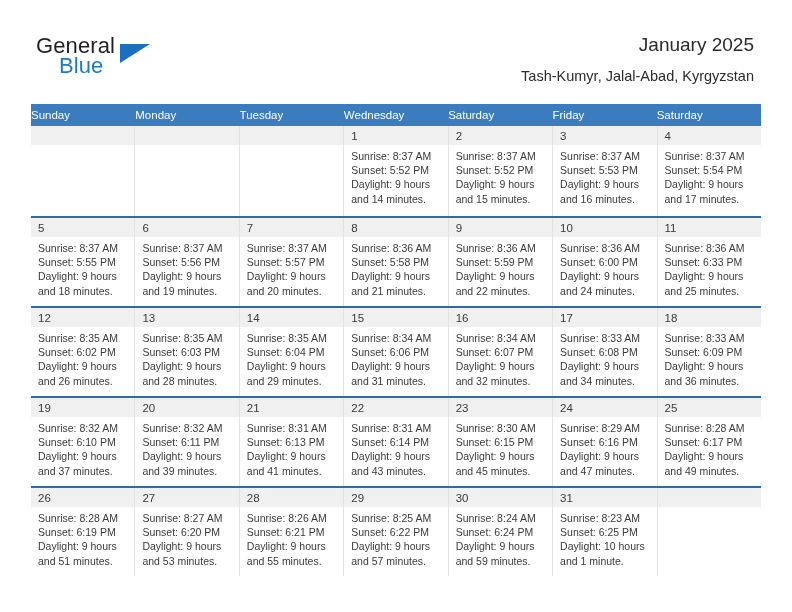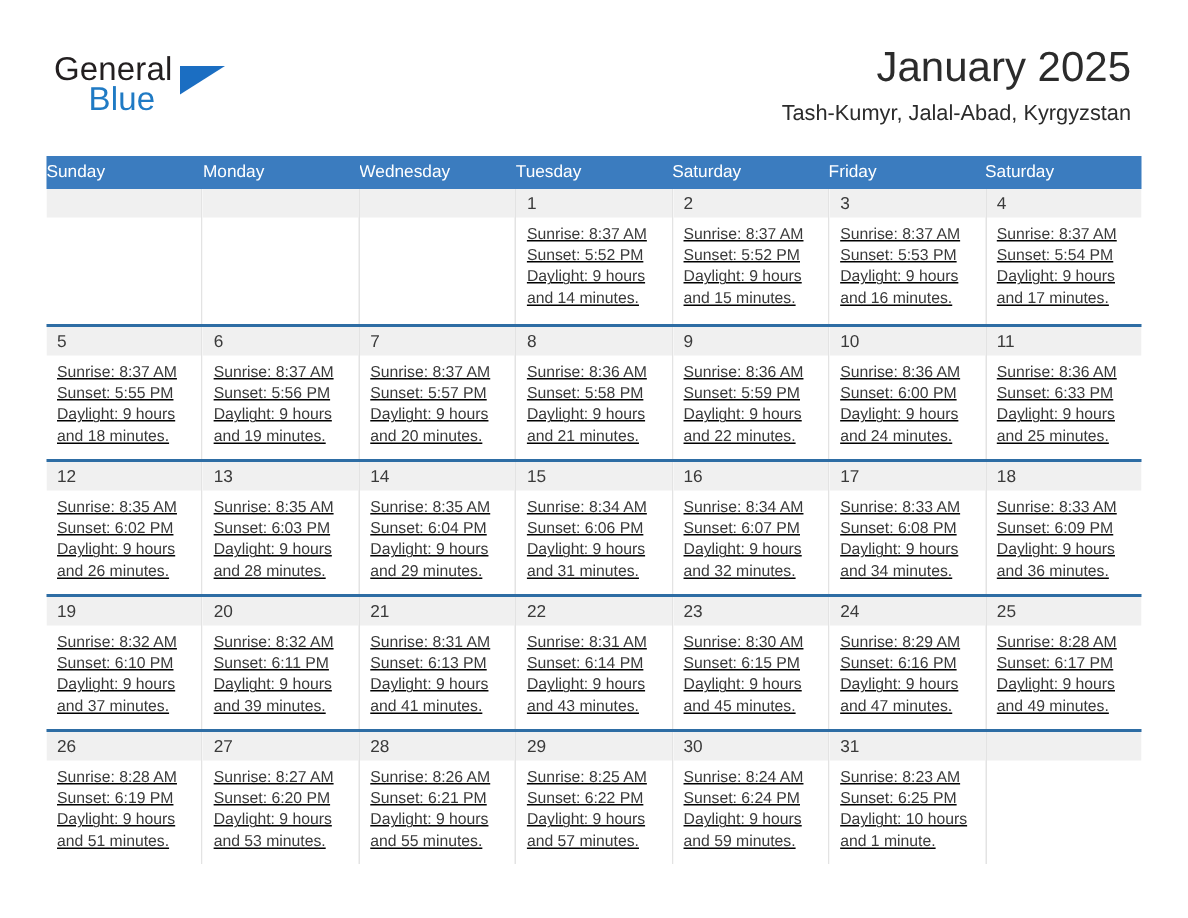--- a/index.html
+++ b/index.html
@@ -67,21 +67,21 @@
     border-bottom: 19px solid transparent;
   }
 
   .title-wrap {
     position: absolute;
     right: 38px;
     top: 28px;
     text-align: right;
   }
   .month-title {
-    font-size: 28px;
+    font-size: 19px;
     color: #2b2b2b;
     line-height: 34px;
     white-space: nowrap;
     font-family: "Liberation Sans", sans-serif;
   }
   .location {
     margin-top: 5px;
     font-size: 14.5px;
     color: #2b2b2b;
     line-height: 18px;
@@ -142,21 +142,20 @@
     padding-left: 7px;
   }
   .day-number {
     font-size: 11.5px;
     color: #3a3a3a;
     line-height: 19px;
   }
 
   .day-body {
     padding: 4px 6px 0 7px;
-    text-decoration: underline;
   }
   .day-line {
     font-size: 10.5px;
     color: #3a3a3a;
     line-height: 14.2px;
     white-space: nowrap;
   }
   .empty .day-number { visibility: hidden; }
 </style>
 </head>
@@ -176,22 +175,22 @@
       <div class="month-title">January 2025</div>
       <div class="location">Tash-Kumyr, Jalal-Abad, Kyrgyzstan</div>
     </div>
 
   </div>
 
   <div class="calendar">
     <div class="weekday-row" id="weekday-row">
         <div class="weekday">Sunday</div>
         <div class="weekday">Monday</div>
+        <div class="weekday">Tuesday</div>
         <div class="weekday">Wednesday</div>
-        <div class="weekday">Tuesday</div>
         <div class="weekday">Saturday</div>
         <div class="weekday">Friday</div>
         <div class="weekday">Saturday</div>
       </div>
     <div id="calendar-body">
         <div class="week-row">
           <div class="day-cell empty">
             <div class="day-number-band"><span class="day-number"></span></div>
           </div>
           <div class="day-cell empty">

